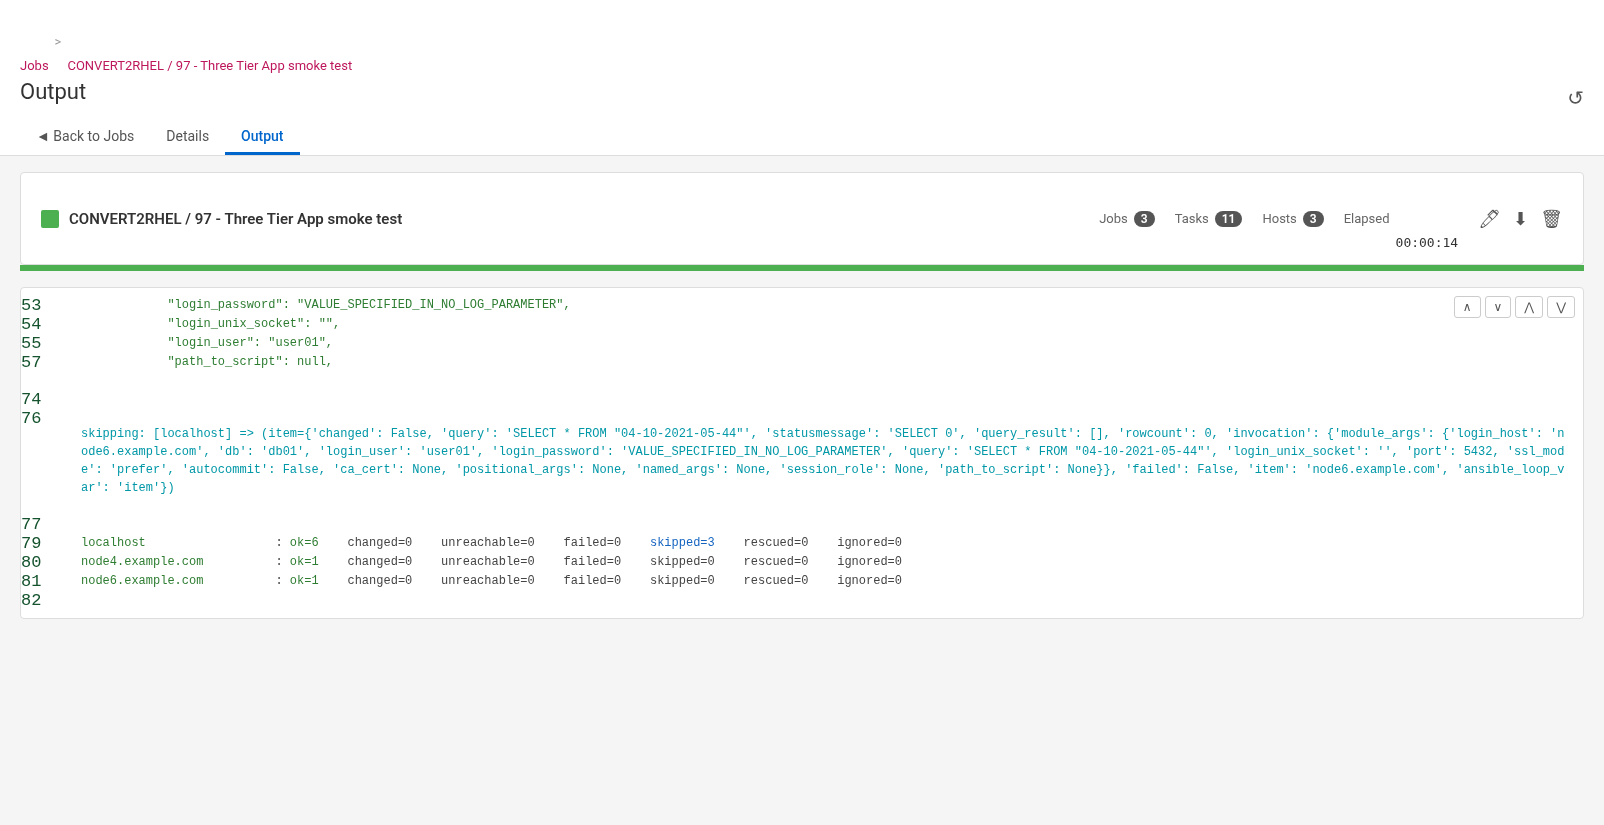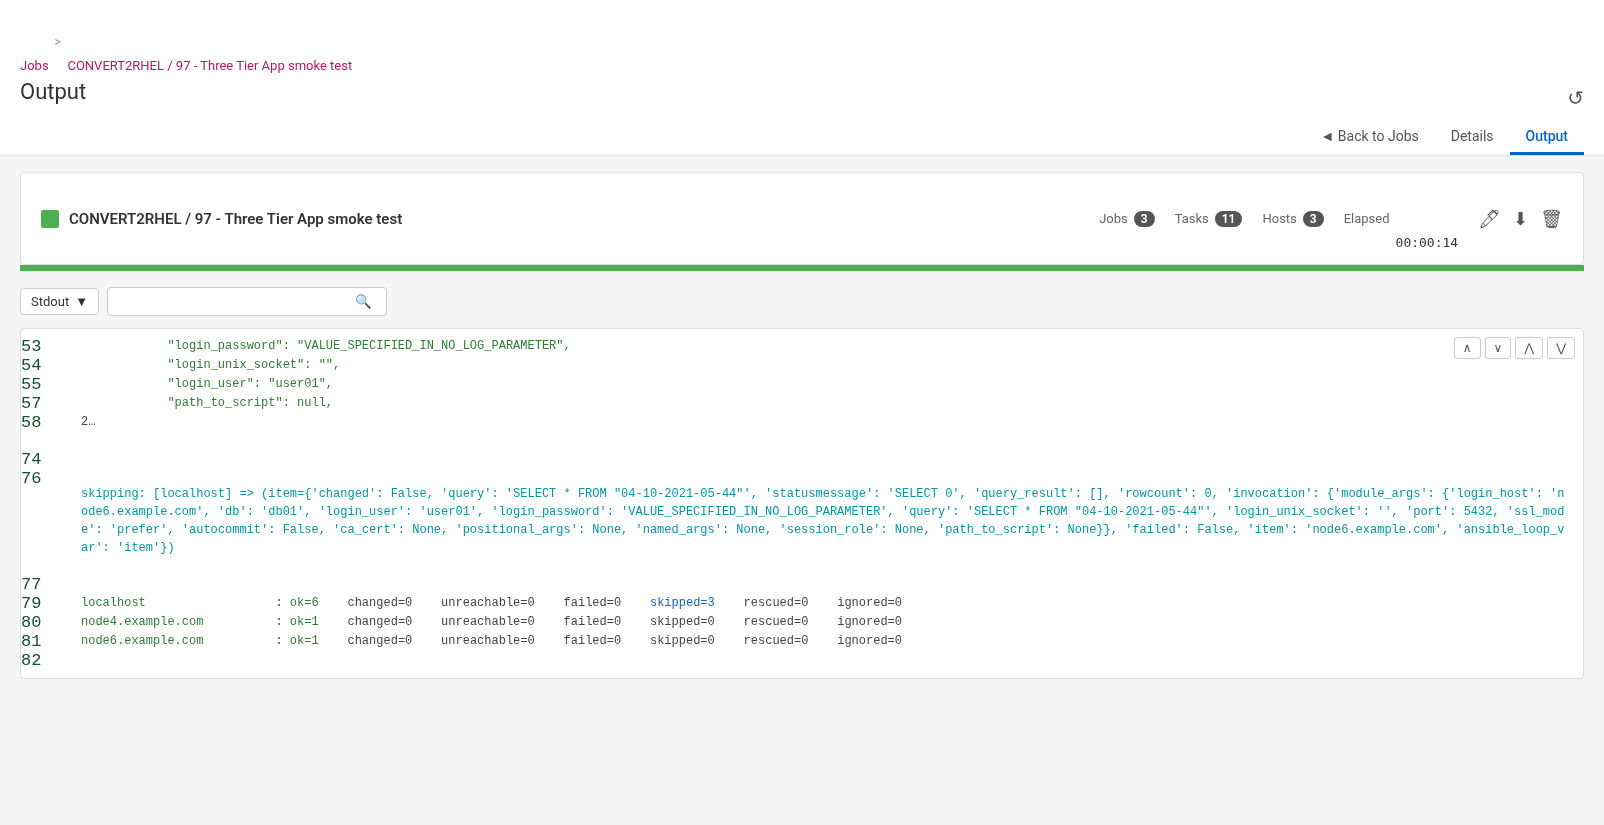--- a/index.html
+++ b/index.html
@@ -4,21 +4,21 @@
   <style>
     * { box-sizing: border-box; margin: 0; padding: 0; }
     body { font-family: -apple-system, BlinkMacSystemFont, 'Segoe UI', Roboto, sans-serif; background: #f5f5f5; color: #333; font-size: 14px; }
 
     .top-bar { background: #fff; padding: 10px 20px 0 20px; border-bottom: 1px solid #ddd; }
     .breadcrumb { display: flex; align-items: center; gap: 6px; font-size: 13px; color: #06c; margin-bottom: 6px; }
     .breadcrumb span { color: #999; }
     .breadcrumb a { color: #be185d; text-decoration: none; cursor: pointer; margin-top: 48px; }
     .page-title { font-size: 22px; font-weight: 400; color: #333; margin-bottom: 12px; }
 
-    .tabs { display: flex; gap: 0; border-bottom: none; margin-top: 4px; justify-content: flex-end; }
+    .tabs { display: flex; gap: 0; border-bottom: none; margin-top: 4px; }
     .tab { padding: 8px 16px; cursor: pointer; font-size: 14px; color: #555; border-bottom: 3px solid transparent; display: flex; align-items: center; gap: 4px; }
     .tab.active { color: #06c; border-bottom: 3px solid #06c; font-weight: 500; }
 
     .content-area { padding: 16px 20px; }
 
     .job-header { background: #fff; border: 1px solid #ddd; border-radius: 4px; padding: 14px 20px; display: flex; align-items: center; justify-content: space-between; margin-bottom: 0; }
     .job-title-row { display: flex; align-items: center; gap: 10px; }
     .job-indicator { width: 18px; height: 18px; background: #4caf50; border-radius: 2px; flex-shrink: 0; }
     .job-name { font-size: 15px; font-weight: 600; color: #333; }
 
@@ -101,30 +101,20 @@
       </div>
       <div class="job-actions">
         <span class="action-icon" title="Pin">🖊</span>
         <span class="action-icon" title="Download">⬇</span>
         <span class="action-icon" title="Delete">🗑</span>
       </div>
     </div>
   </div>
   <div class="progress-bar"></div>
 
-  <div class="output-controls">
-    <div class="stdout-select">
-      <span>Stdout</span>
-      <span>▼</span>
-    </div>
-    <div class="search-bar">
-      <input type="text" placeholder="" style="font-size: 13px; width: 100%; border: none; outline: none;">
-      <button class="search-btn">🔍</button>
-    </div>
-  </div>
 
   <div class="output-container">
     <div class="output-nav">
       <button class="nav-btn">∧</button>
       <button class="nav-btn">∨</button>
       <button class="nav-btn">⋀</button>
       <button class="nav-btn">⋁</button>
     </div>
     <div class="code-area">
 
@@ -136,24 +126,20 @@
           <div class="line-num">54</div>
           <div class="line-content green">            "login_unix_socket": "",</div>
         </div>
         <div class="code-line">
           <div class="line-num">55</div>
           <div class="line-content green">            "login_user": "user01",</div>
         </div>
         <div class="code-line">
           <div class="line-num">57</div>
           <div class="line-content green">            "path_to_script": null,</div>
-        </div>
-        <div class="code-line">
-          <div class="line-num">58</div>
-          <div class="line-content normal">2…</div>
         </div>
         <div class="code-line">
           <div class="line-num"></div>
           <div class="line-content normal"></div>
         </div>
         <div class="code-line">
           <div class="line-num">74</div>
           <div class="line-content normal"></div>
         </div>
         <div class="code-line">

